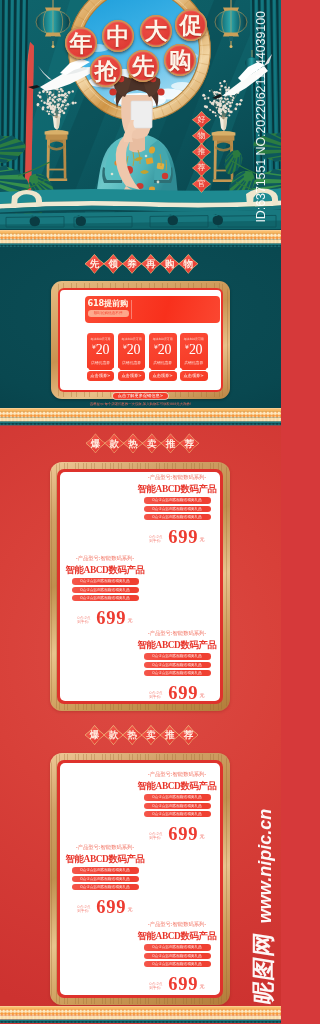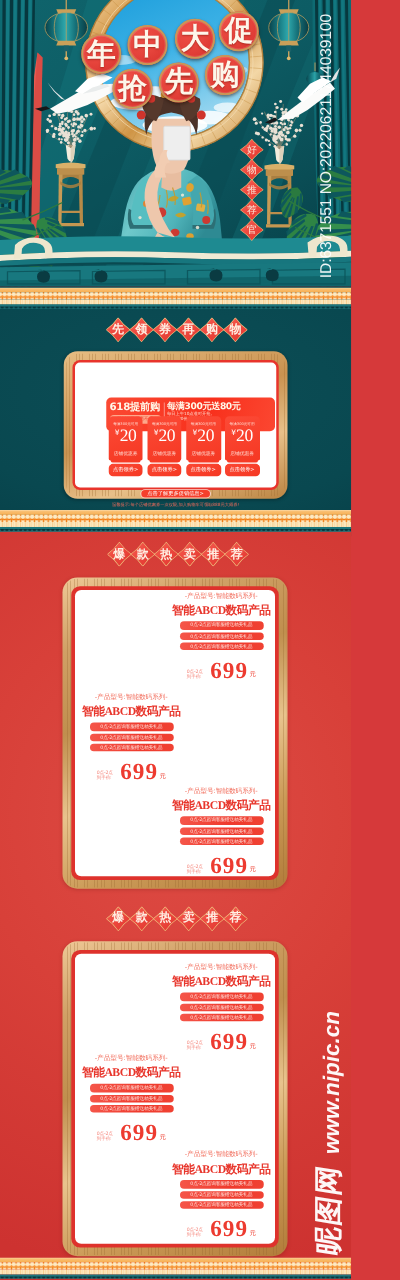--- a/index.html
+++ b/index.html
@@ -49,21 +49,21 @@
   #coupon-box{left:51px;top:281px;width:179px;height:118px;border-radius:11px;
      background:linear-gradient(160deg,#e7bd83,#c99250 45%,#e8c089 70%,#bb8442);
      box-shadow:0 1px 3px rgba(0,0,0,.3);padding:0;box-sizing:border-box;}
   #coupon-box:before{content:"";position:absolute;left:1.6px;top:1.6px;right:1.6px;bottom:1.6px;
      border-radius:9px;background:
        repeating-linear-gradient(90deg,rgba(160,110,50,.35) 0 .5px,rgba(0,0,0,0) .5px 2.6px);}
   .frame-inner{position:absolute;left:6.6px;top:6.6px;right:6.6px;bottom:6.6px;border-radius:6px;
      background:#e8342b;padding:2.6px;box-sizing:border-box;}
   .frame-inner:after{content:"";position:absolute;left:2.6px;top:2.6px;right:2.6px;bottom:2.6px;
      border-radius:4px;background:#fff;}
-  .cp-banner{position:absolute;left:27px;top:30px;width:135px;height:27px;border-radius:4px;
+  .cp-banner{position:absolute;left:27px;top:8px;width:135px;height:27px;border-radius:4px;
      background:linear-gradient(105deg,#fb4a33,#f8301c 60%,#fb4731);z-index:2;display:flex;}
   .cp-banner-l{width:46px;padding-left:3px;padding-top:3.2px;box-sizing:border-box;}
   .cp-b-title{font-size:8.2px;font-weight:bold;color:#fff7e8;letter-spacing:-0.2px;
      font-family:"DejaVu Sans",sans-serif;line-height:9px;}
   .cp-b-pill{margin-top:2.4px;width:41px;height:6.4px;border-radius:3.2px;
      background:rgba(255,232,200,.62);color:#f4402c;font-size:3.6px;line-height:6.4px;
      text-align:center;font-family:"DejaVu Sans",sans-serif;}
   .cp-sep{width:1px;margin:4px 2px 4px 0;background:rgba(255,255,255,.35);}
   .cp-banner-r{flex:1;padding-top:3px;}
   .cp-b-title2{font-size:7.3px;font-weight:bold;color:#fff7e8;letter-spacing:-0.3px;
@@ -832,25 +832,20 @@
     </div>
 
     <div class="abs" id="coupon-box">
       <div class="frame-inner">
         <div class="cp-banner">
           <div class="cp-banner-l">
             <div class="cp-b-title">618提前购</div>
             <div class="cp-b-pill">限时抢购优惠不停</div>
           </div>
           <div class="cp-sep"></div>
-          <div class="cp-banner-r">
-            <div class="cp-b-title2">每满300元送80元</div>
-            <div class="cp-b-sub">每日上午10点准时开抢,</div>
-            <div class="cp-b-sub">限量300份,先抢先得</div>
-          </div>
         </div>
         <div class="cp-cards">
           <div class="cp-card">
             <div class="cp-cond">每满300元可用</div>
             <div class="cp-amt"><i>¥</i><b>20</b></div>
             <div class="cp-kind">店铺优惠券</div>
             <div class="cp-notch">
                 <s></s>
                 <u></u>
               </div>

